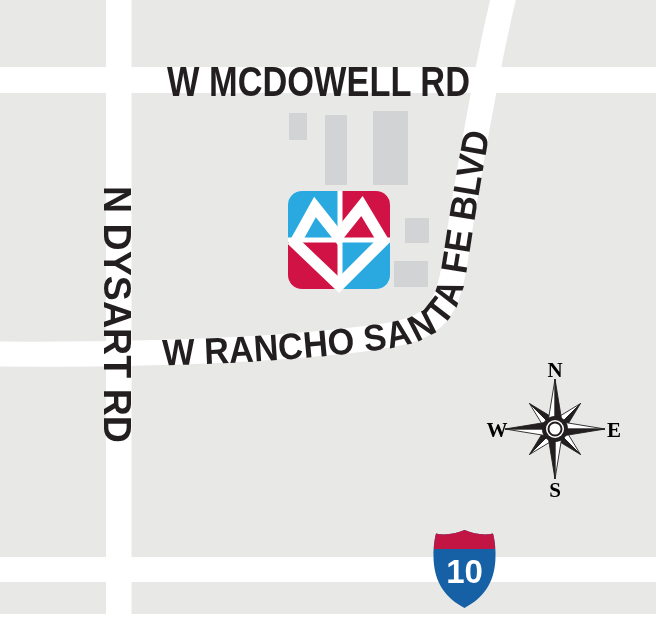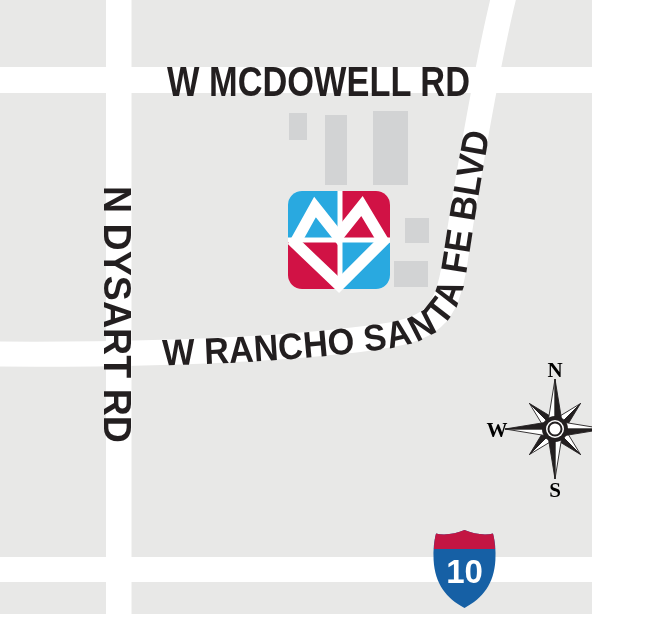--- a/index.html
+++ b/index.html
@@ -1,16 +1,16 @@
 <!DOCTYPE html>
 <html><head>
 <meta charset="utf-8">
 <style>
   html,body{margin:0;padding:0;background:#ffffff;}
-  .map-wrap{width:592px;height:619px;position:relative;overflow:hidden;}
+  .map-wrap{width:656px;height:619px;position:relative;overflow:hidden;}
   svg{display:block;}
   .road-rect{stroke:none;}
   .road-stroke{fill:none;stroke-linecap:butt;}
   .road-label{font-family:"Liberation Sans", sans-serif;font-weight:bold;}
   .compass-letter{font-family:"Liberation Serif", serif;font-weight:bold;font-size:21px;text-anchor:middle;}
   .compass-white{fill:#ffffff;stroke:#231f20;stroke-width:0.9;}
   .compass-black{fill:#231f20;stroke:#231f20;stroke-width:0.9;}
   .shield-num{font-family:"Liberation Sans", sans-serif;font-weight:bold;font-size:33px;text-anchor:middle;}
   .heart-ribbon{fill:none;stroke:#ffffff;stroke-width:11.5;stroke-linejoin:miter;stroke-miterlimit:7;}
 </style>

